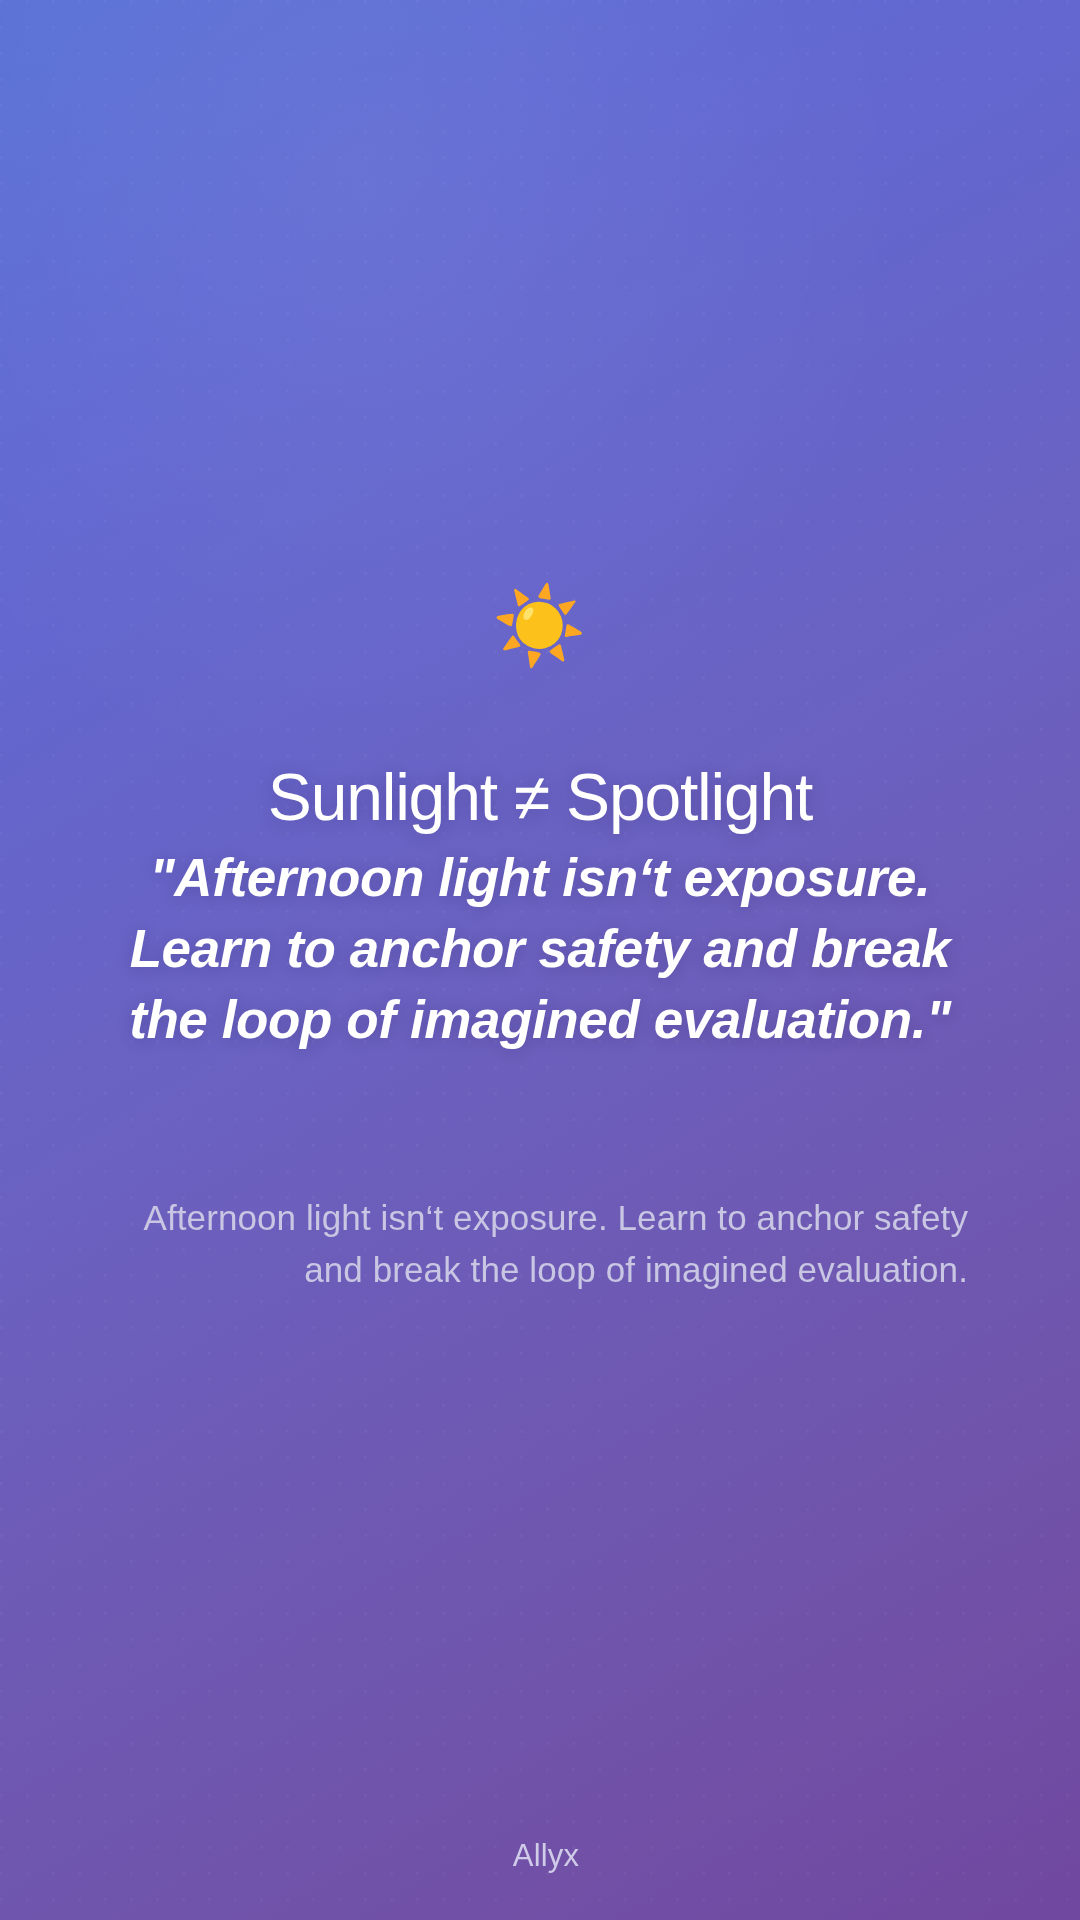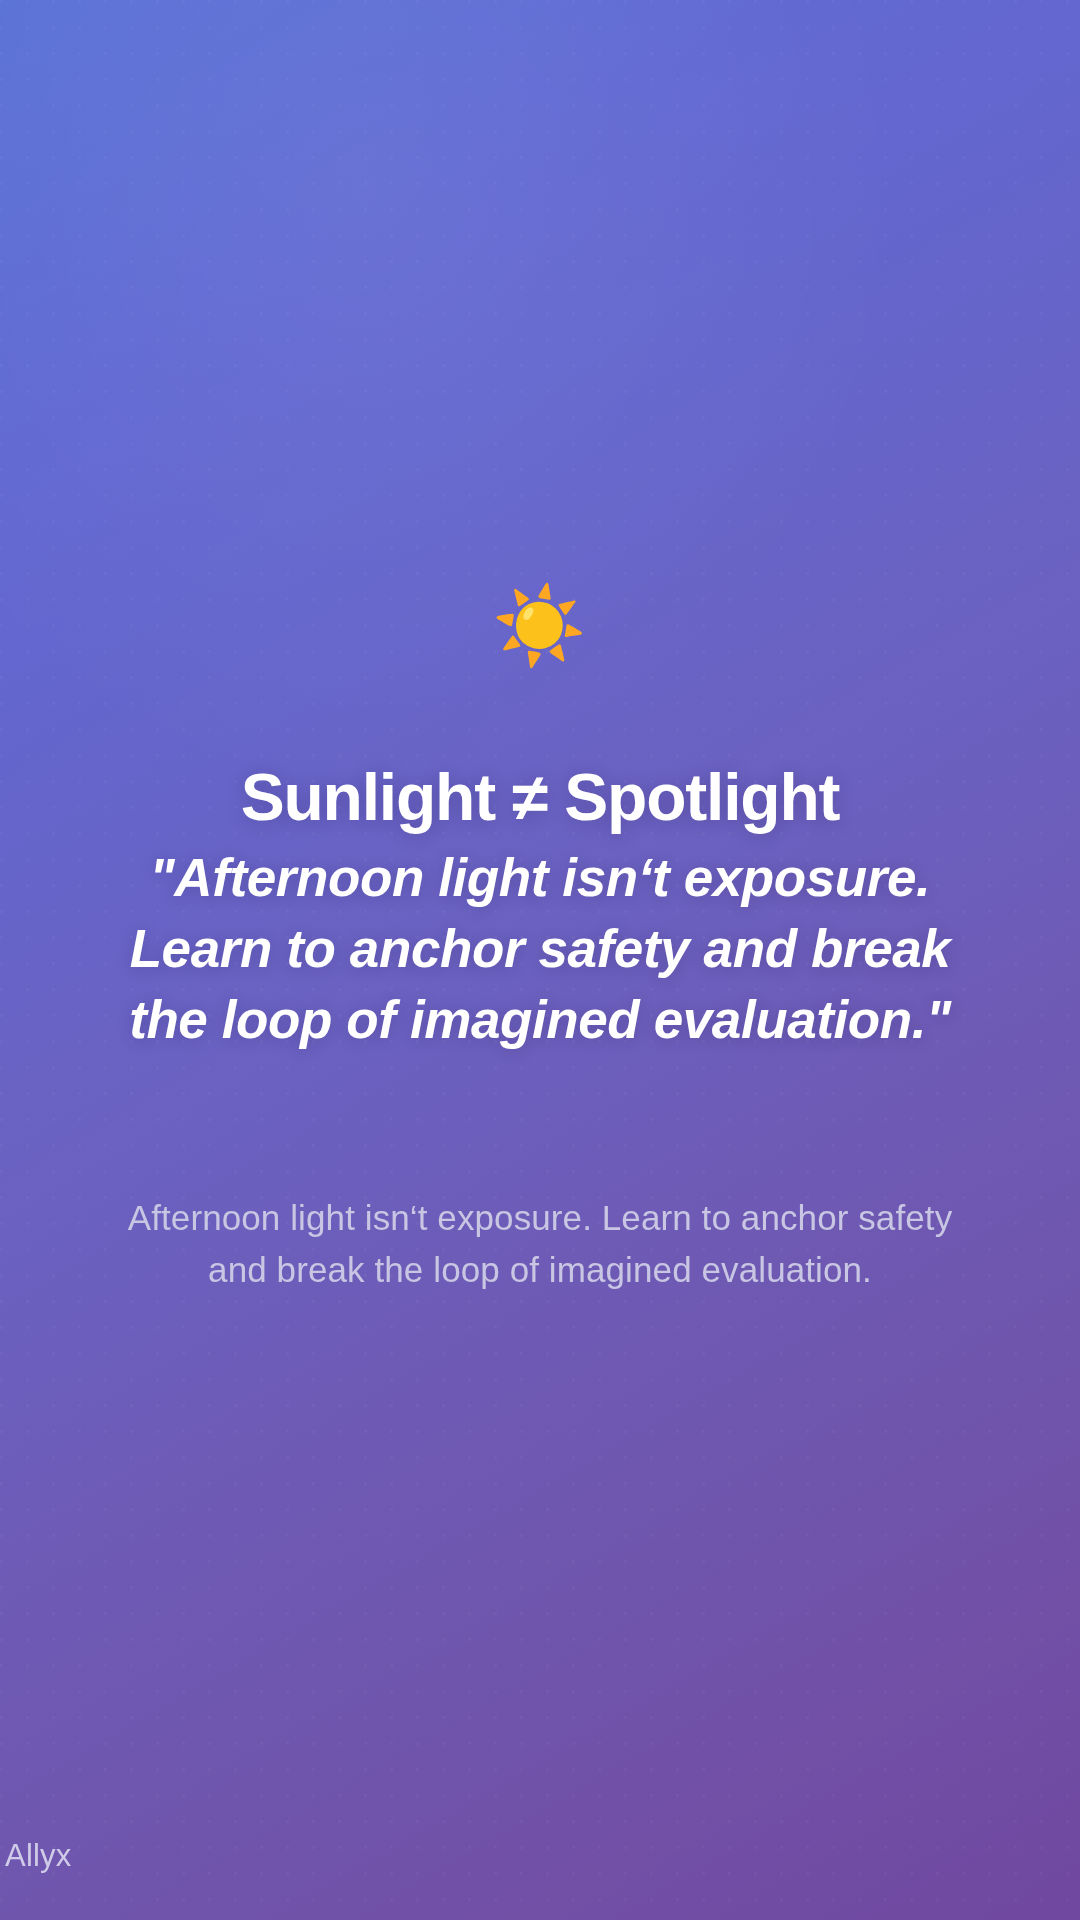--- a/index.html
+++ b/index.html
@@ -69,21 +69,21 @@
   
   .headline {
     position: absolute;
     top: 714px;
     left: 60px;
     right: 60px;
     text-align: center;
     color: #ffffff;
     font-size: 66px;
     line-height: 78px;
-    font-weight: bold;
+    font-weight: normal;
     letter-spacing: -1.2px;
     text-shadow: 0 2px 18px rgba(30,20,70,0.22);
   }
 
   
   .quote {
     position: absolute;
     top: 842px;
     left: 96px;
     right: 96px;
@@ -96,34 +96,35 @@
     letter-spacing: -0.4px;
     text-shadow: 0 2px 16px rgba(30,20,70,0.20);
   }
 
   
   .body-text {
     position: absolute;
     top: 1157px;
     left: 112px;
     right: 112px;
-    text-align: center;
+    text-align: right;
     color: #c8c6e3;
     font-size: 35px;
     line-height: 52px;
     font-weight: normal;
     letter-spacing: 0.1px;
   }
 
   
   .footer {
     position: absolute;
     bottom: 44px;
-    left: 5px;
+    left: 12px;
     right: 0;
+    text-align: center;
   }
   .footer-brand {
     color: #cfcbe8;
     font-size: 31px;
     line-height: 40px;
     font-weight: normal;
     letter-spacing: 0.2px;
   }
   .footer-url {
     color: #bdb6dd;

